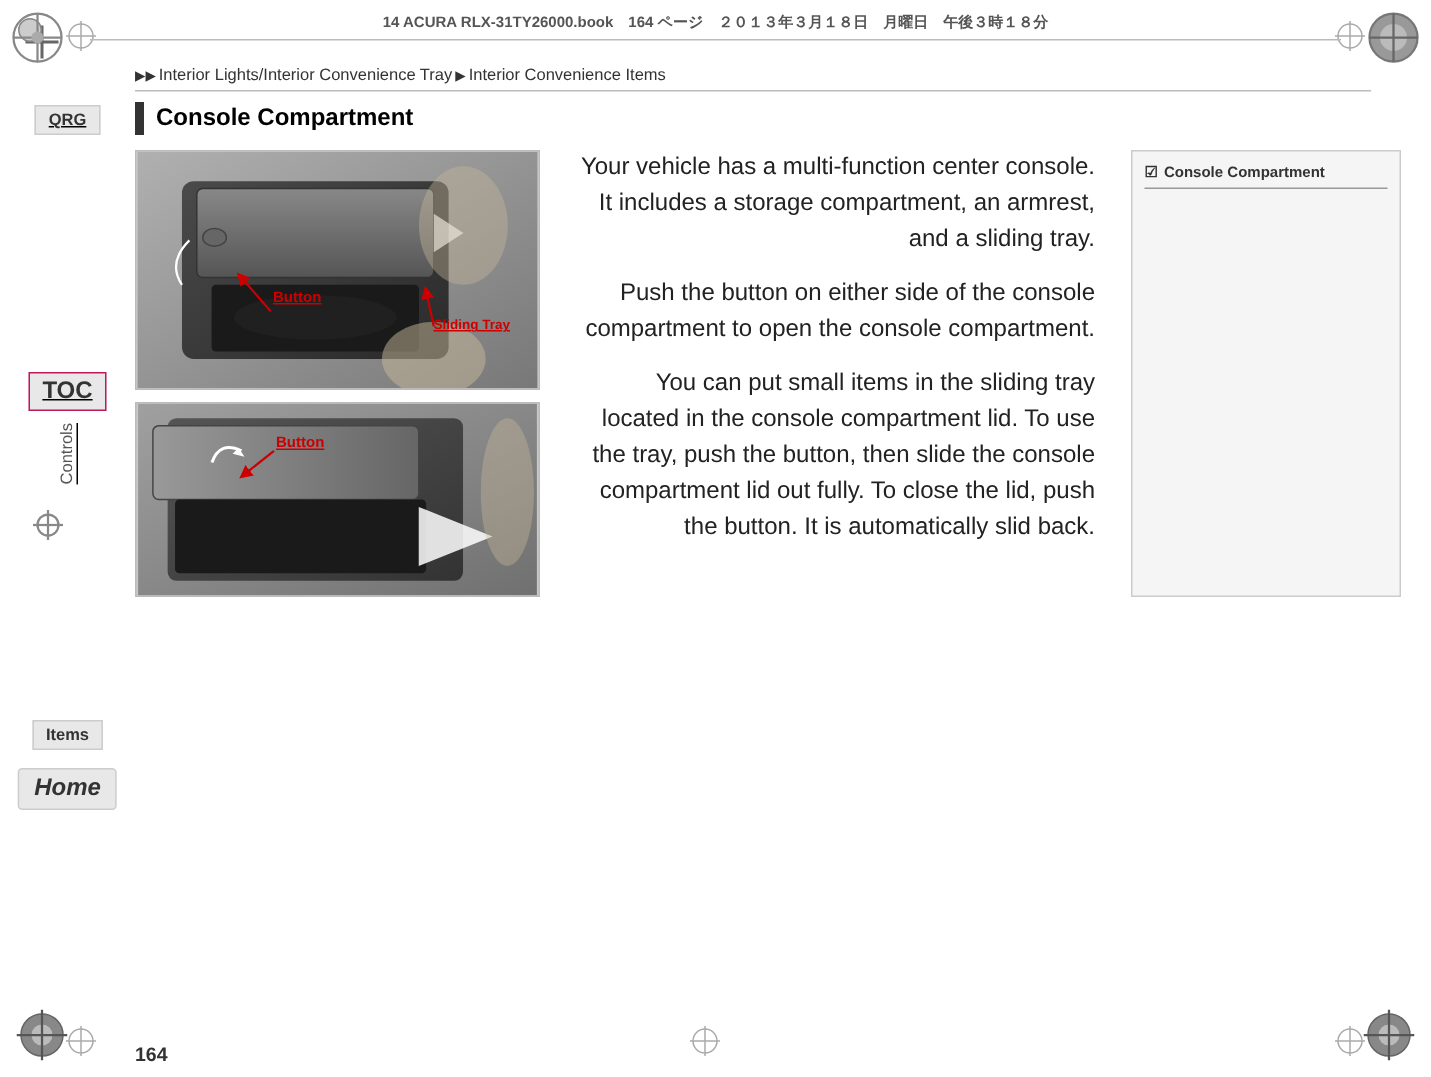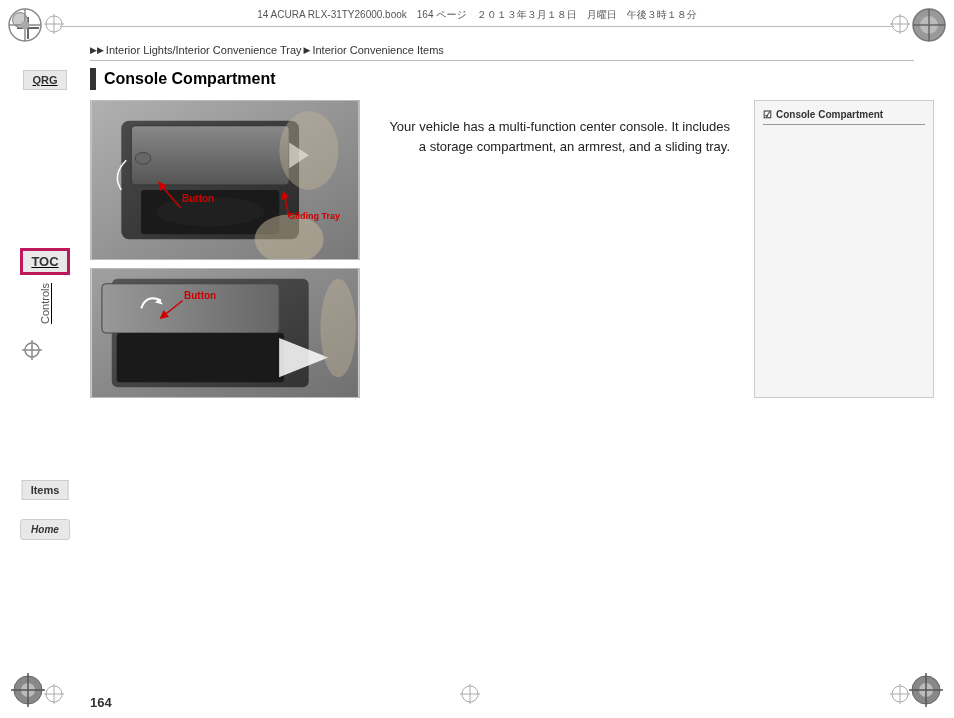--- a/index.html
+++ b/index.html
@@ -61,20 +61,21 @@
       top: 8px;
       left: 60px;
       right: 60px;
       font-size: 10px;
       color: #555;
       display: flex;
       align-items: center;
       justify-content: center;
       border-bottom: 1px solid #bbb;
       padding-bottom: 4px;
+      font-weight: bold;
     }
 
     
     .breadcrumb {
       position: absolute;
       top: 44px;
       left: 90px;
       right: 40px;
       font-size: 11px;
       color: #333;
@@ -105,23 +106,23 @@
       border: 1px solid #ccc;
       padding: 3px 8px;
       font-size: 11px;
       font-weight: bold;
       color: #333;
       margin-bottom: 10px;
     }
 
     .toc-badge {
       background: #e8e8e8;
-      border: 3px solid #be185d;
+      border: 1px solid #be185d;
       padding: 3px 8px;
-      font-size: 13px;
+      font-size: 16px;
       font-weight: bold;
       color: #333;
       writing-mode: horizontal-tb;
       position: relative;
     }
 
     .controls-label {
       writing-mode: vertical-rl;
       transform: rotate(180deg);
       font-size: 11px;
@@ -135,21 +136,21 @@
       padding: 3px 8px;
       font-size: 11px;
       font-weight: bold;
       color: #333;
     }
 
     .home-badge {
       background: #e8e8e8;
       border: 1px solid #ccc;
       padding: 4px 10px;
-      font-size: 10px;
+      font-size: 16px;
       color: #333;
       font-style: italic;
       font-weight: bold;
       border-radius: 3px;
     }
 
     
     .main-content {
       position: absolute;
       top: 60px;
@@ -226,29 +227,29 @@
     
     .img-label {
       position: absolute;
       font-size: 10px;
       font-weight: bold;
       padding: 1px 3px;
       border-radius: 2px;
     }
     .img-label-red {
       color: #cc0000;
+      text-decoration: underline;
     }
 
     
     .para {
-      font-size: 13px;
+      font-size: 16px;
       line-height: 1.5;
       color: #222;
       margin-bottom: 12px;
-      margin-top: 17px;
     }
 
     
     .right-col-title {
       font-size: 10px;
       font-weight: bold;
       color: #333;
       border-bottom: 1px solid #999;
       padding-bottom: 4px;
       margin-bottom: 6px;
@@ -462,20 +463,22 @@
               <polygon points="0 0, 6 3, 0 6" fill="#cc0000"></polygon>
             </marker>
           </defs>
           <path d="M 92,32 L 72,48" stroke="#cc0000" stroke-width="1.5" fill="none" marker-end="url(#arrowhead2)"></path>
         </svg>
       </div>
     </div>
 
     <div class="center-col">
       <p class="para">Your vehicle has a multi-function center console. It includes a storage compartment, an armrest, and a sliding tray.</p>
+      <p class="para">Push the button on either side of the console compartment to open the console compartment.</p>
+      <p class="para">You can put small items in the sliding tray located in the console compartment lid. To use the tray, push the button, then slide the console compartment lid out fully. To close the lid, push the button. It is automatically slid back.</p>
     </div>
 
     <div class="right-col">
       <div class="right-col-title">
         <span class="right-col-check">☑</span>
         <span>Console Compartment</span>
       </div>
     </div>
 
   </div>

